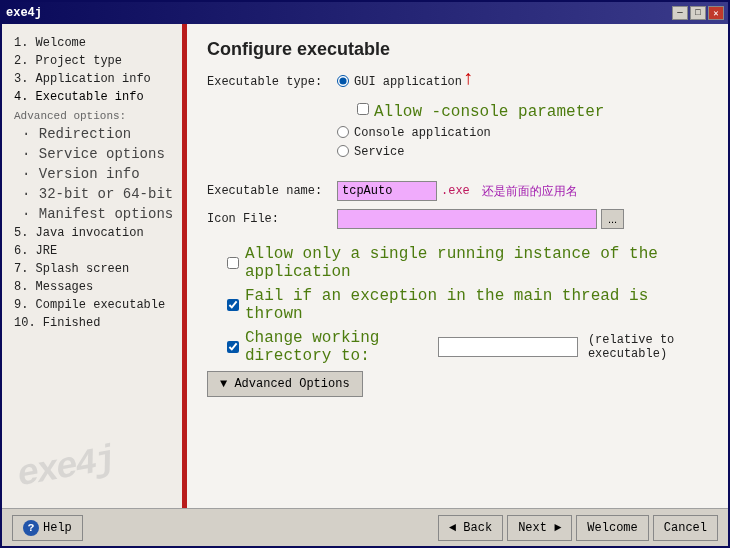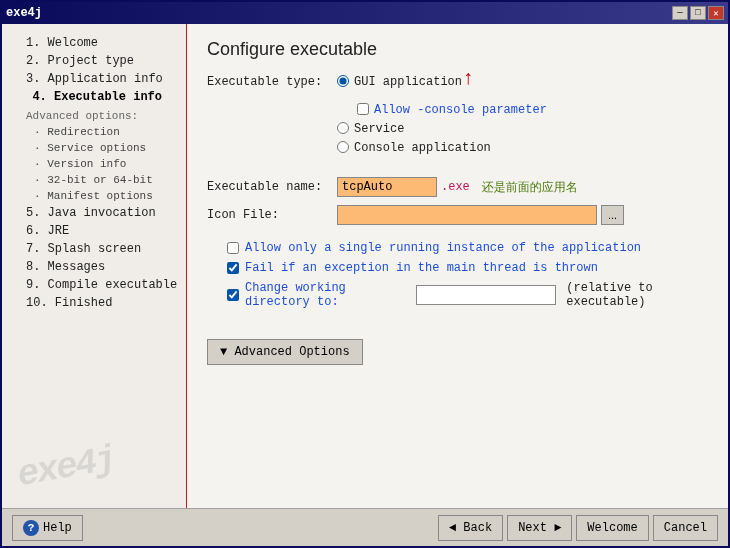--- a/index.html
+++ b/index.html
@@ -51,40 +51,39 @@
     }
     .tb-btn.close { background: #c0392b; color: white; }
     .content-area {
       display: flex;
       flex: 1;
       overflow: hidden;
     }
     .sidebar {
       width: 185px;
       background: #f0ede8;
-      border-right: 1px solid #b91c1c;
-      padding: 10px 20px;
+      border-right: 5px solid #b91c1c;
+      padding: 10px 8px;
       overflow-y: auto;
       position: relative;
     }
     .sidebar-item {
       padding: 2px 4px;
       font-size: 12px;
       color: #222;
       cursor: pointer;
       white-space: nowrap;
     }
     .sidebar-item.active {
       color: #000;
-      font-weight: bold;
-      text-align: right;
+      font-weight: normal;
     }
     .sidebar-item.sub {
       padding-left: 12px;
-      font-size: 11px;
+      font-size: 14px;
       color: #444;
     }
     .sidebar-label {
       font-size: 11px;
       color: #666;
       padding: 4px 4px 2px 4px;
     }
     .watermark {
       position: absolute;
       bottom: 20px;
@@ -98,21 +97,21 @@
     }
     .main-panel {
       flex: 1;
       padding: 15px 20px;
       background: #f5f3f0;
       display: flex;
       flex-direction: column;
     }
     .panel-title {
       font-size: 18px;
-      font-weight: normal;
+      font-weight: bold;
       color: #222;
       margin-bottom: 15px;
       font-family: Arial, sans-serif;
     }
     .form-row {
       display: flex;
       align-items: center;
       margin-bottom: 8px;
     }
     .form-label {
@@ -137,33 +136,33 @@
     }
     .radio-label {
       font-size: 12px;
       color: #222;
     }
     .indent-row {
       margin-left: 20px;
     }
     .text-input {
       border: 1px solid #888;
-      background: #fdba74;
+      background: #f0abfc;
       height: 20px;
       font-size: 12px;
       padding: 1px 4px;
       font-family: "Courier New", monospace;
     }
     .exe-suffix {
       font-size: 12px;
       color: #be185d;
       margin: 0 4px;
     }
     .red-note {
-      color: #4d7c0f;
+      color: #a21caf;
       font-size: 12px;
       margin-left: 8px;
       font-family: Arial, sans-serif;
     }
     .browse-btn {
       border: 1px solid #888;
       background: #d4d0c8;
       height: 20px;
       padding: 1px 6px;
       font-size: 11px;
@@ -174,22 +173,22 @@
       height: 8px;
     }
     .full-width-row {
       display: flex;
       align-items: center;
       margin-bottom: 6px;
       gap: 6px;
       margin-left: 20px;
     }
     .checkbox-label {
-      font-size: 12px;
-      color: #1d4ed8;
+      font-size: 16px;
+      color: #4d7c0f;
     }
     .dir-input {
       border: 1px solid #888;
       background: white;
       height: 20px;
       font-size: 12px;
       padding: 1px 4px;
       width: 140px;
     }
     .rel-note {
@@ -201,21 +200,21 @@
     .advanced-btn {
       border: 1px solid #888;
       background: #d4d0c8;
       height: 26px;
       padding: 2px 12px;
       font-size: 12px;
       cursor: pointer;
       display: flex;
       align-items: center;
       gap: 4px;
-      margin-top: 24px;
+      margin-top: 0;
       font-family: "Courier New", monospace;
     }
     .bottom-bar {
       background: #d4d0c8;
       border-top: 1px solid #a0a0a0;
       height: 38px;
       display: flex;
       align-items: center;
       justify-content: space-between;
       padding: 0 10px;
@@ -305,25 +304,25 @@
             <input type="radio" class="radio-input" name="exe-type" checked="" style="">
             <span class="radio-label">GUI application</span>
             <span class="red-arrow">↑</span>
           </div>
           <div class="radio-row indent-row">
             <input type="checkbox" class="checkbox-input" style="">
             <span class="checkbox-label">Allow -console parameter</span>
           </div>
           <div class="radio-row">
             <input type="radio" class="radio-input" name="exe-type" style="">
-            <span class="radio-label">Service</span>
+            <span class="radio-label">Console application</span>
           </div>
           <div class="radio-row">
             <input type="radio" class="radio-input" name="exe-type" style="">
-            <span class="radio-label">Console application</span>
+            <span class="radio-label">Service</span>
           </div>
         </div>
       </div>
 
       <div class="form-row">
         <span class="form-label">Executable name:</span>
         <input type="text" class="text-input" style="width: 100px;" value="tcpAuto">
         <span class="exe-suffix">.exe</span>
         <span class="red-note">还是前面的应用名</span>
       </div>

